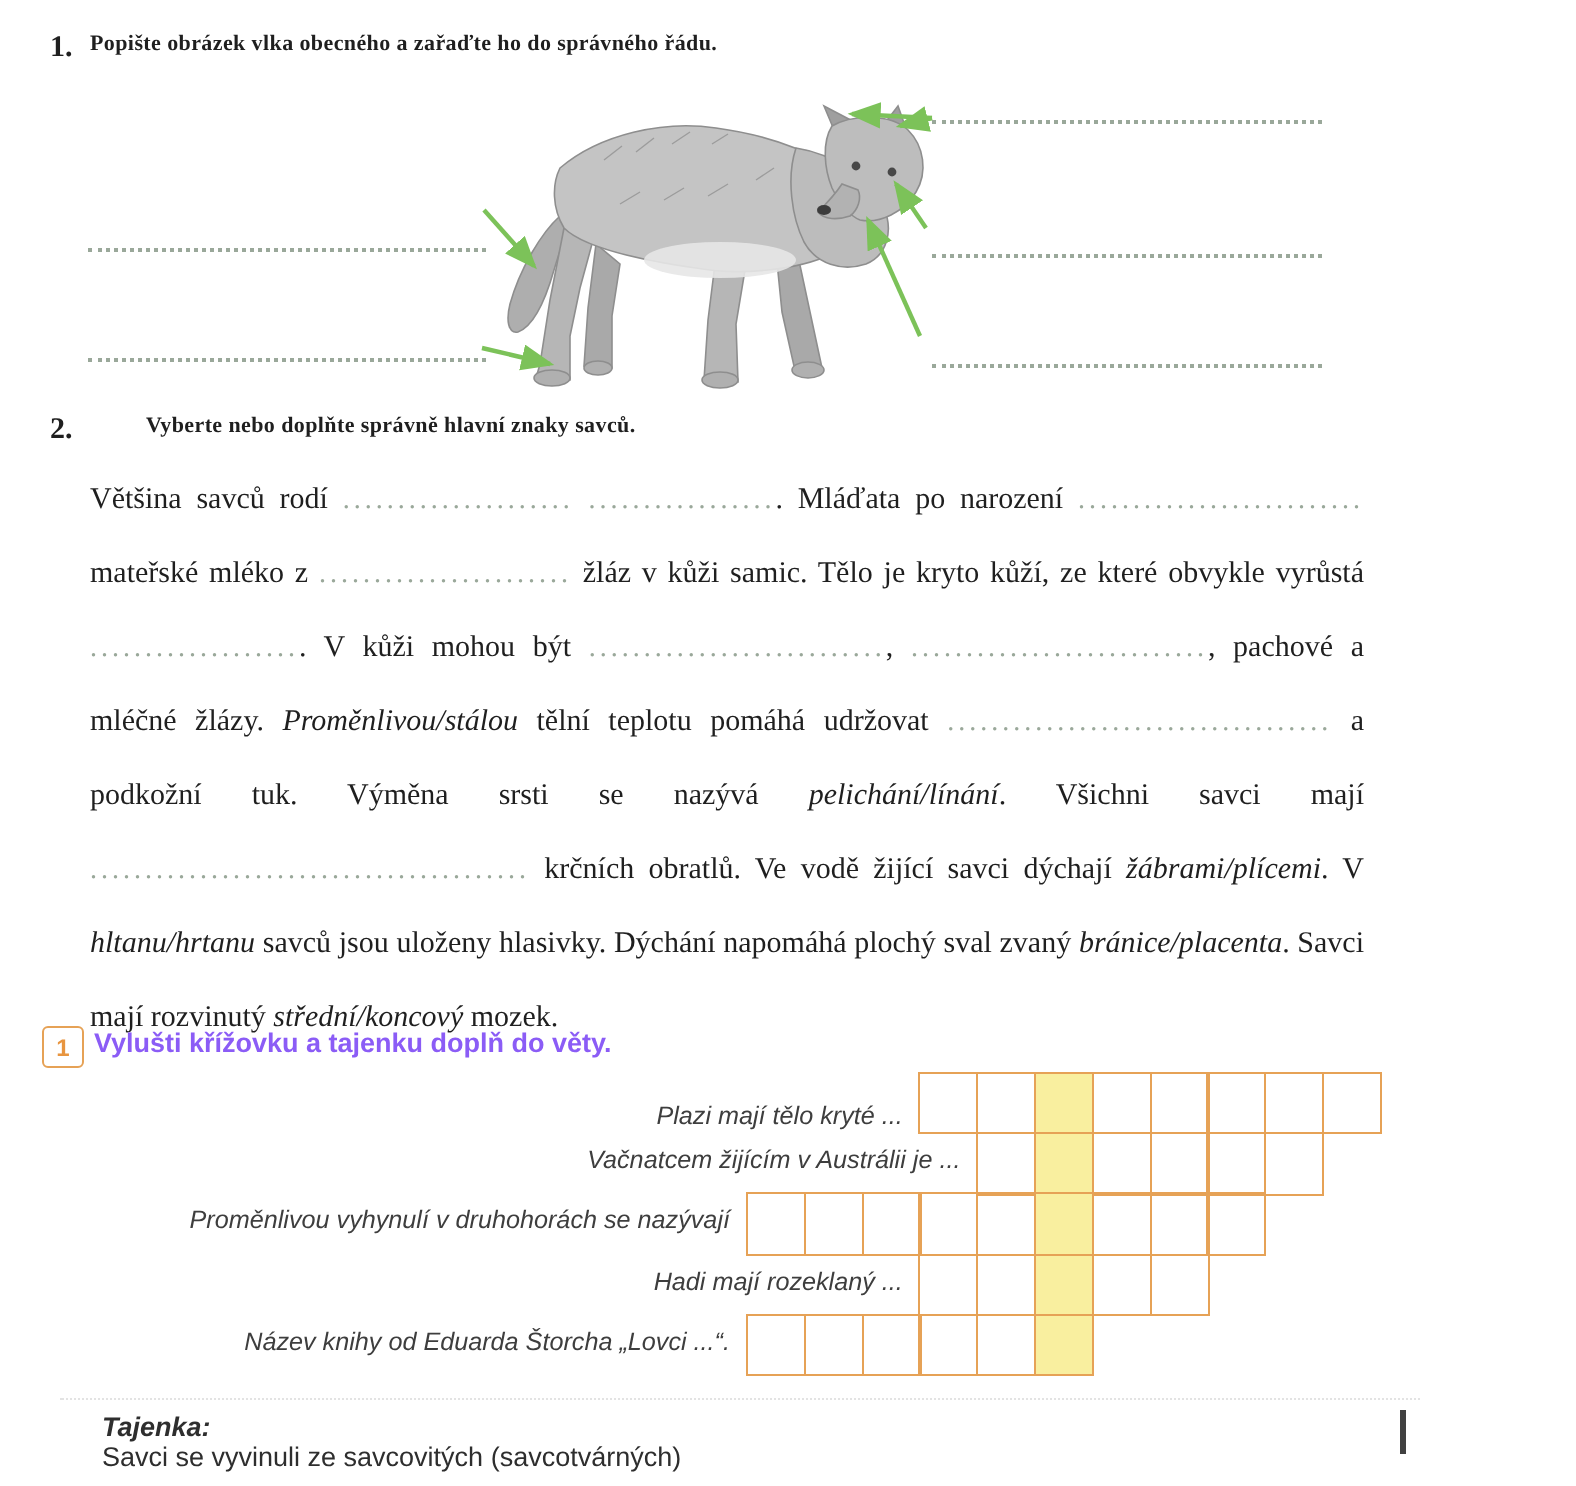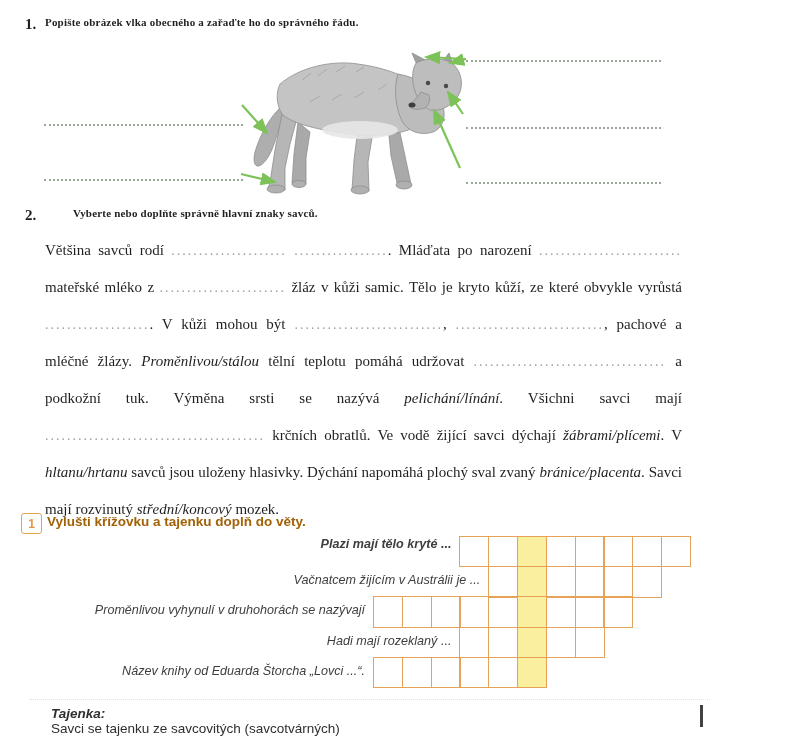--- a/index.html
+++ b/index.html
@@ -28,21 +28,21 @@
   .para .dots{color:var(--dotc);letter-spacing:2px;font-size:14px;}
   
   .badge{
     position:absolute;left:21px;top:513px;width:19px;height:19px;
     border:1.6px solid var(--orange);border-radius:3px;
     color:#e8953f;font-family:"Liberation Sans",sans-serif;font-weight:bold;font-size:12px;
     display:flex;align-items:center;justify-content:center;background:#fff;
   }
   .cw-title{
     position:absolute;left:47px;top:514px;
-    font-family:"Liberation Sans",sans-serif;font-weight:bold;font-size:13.5px;color:#a16207;
+    font-family:"Liberation Sans",sans-serif;font-weight:bold;font-size:13.5px;color:#8b5cf6;
   }
   .clue{
     position:absolute;white-space:nowrap;
     font-family:"Liberation Sans",sans-serif;font-style:italic;font-size:12.6px;color:#3e3e3e;
   }
   .cell{
     position:absolute;box-sizing:border-box;border:1px solid var(--orange);background:transparent;
   }
   .cell.hl{background:var(--yellow);}
   
@@ -122,21 +122,21 @@
   <div class="ans-line" style="left:466px;top:127px;width:195px;"></div>
   <div class="ans-line" style="left:466px;top:182px;width:195px;"></div>
 
   <div class="q-num" style="left:25px;top:207px;">2.</div>
   <div class="q-title" style="left:45px;top:207px;margin-left:28px;">Vyberte nebo doplňte správně hlavní znaky savců.</div>
   <div class="para"><span>Většina savců rodí </span><span class="dots">.....................</span><span> </span><span class="dots">.................</span><span>. Mláďata po narození </span><span class="dots">..........................</span><span> mateřské mléko z </span><span class="dots">.......................</span><span> žláz v kůži samic. Tělo je kryto kůží, ze které obvykle vyrůstá </span><span class="dots">...................</span><span>. V kůži mohou být </span><span class="dots">...........................</span><span>, </span><span class="dots">...........................</span><span>, pachové a mléčné žlázy. </span><span class="it">Proměnlivou/stálou</span><span> tělní teplotu pomáhá udržovat </span><span class="dots">...................................</span><span> a podkožní tuk. Výměna srsti se nazývá </span><span class="it">pelichání/línání</span><span>. Všichni savci mají </span><span class="dots">........................................</span><span> krčních obratlů. Ve vodě žijící savci dýchají </span><span class="it">žábrami/plícemi</span><span>. V </span><span class="it">hltanu/hrtanu</span><span> savců jsou uloženy hlasivky. Dýchání napomáhá plochý sval zvaný </span><span class="it">bránice/placenta</span><span>. Savci mají rozvinutý </span><span class="it">střední/koncový</span><span> mozek.</span></div>
 
   <div class="badge">1</div>
   <div class="cw-title">Vylušti křížovku a tajenku doplň do věty.</div>
   <div>
-      <div class="clue" style="top: 537px; right: 336.6px; font-weight: bold;">Plazi mají tělo kryté ...</div>
+      <div class="clue" style="top: 551px; right: 336.6px;">Plazi mají tělo kryté ...</div>
       <div class="cell" style="left: 459.4px; top: 536px; width: 30px; height: 31.4px;"></div>
       <div class="cell" style="left: 488.2px; top: 536px; width: 30px; height: 31.4px;"></div>
       <div class="cell hl" style="left: 517px; top: 536px; width: 30px; height: 31.4px;"></div>
       <div class="cell" style="left: 545.8px; top: 536px; width: 30px; height: 31.4px;"></div>
       <div class="cell" style="left: 574.6px; top: 536px; width: 30px; height: 31.4px;"></div>
       <div class="cell" style="left: 603.4px; top: 536px; width: 30px; height: 31.4px;"></div>
       <div class="cell" style="left: 632.2px; top: 536px; width: 30px; height: 31.4px;"></div>
       <div class="cell" style="left: 661px; top: 536px; width: 30px; height: 31.4px;"></div>
       <div class="clue" style="top: 573.2px; right: 307.8px;">Vačnatcem žijícím v Austrálii je ...</div>
       <div class="cell" style="left: 488.2px; top: 566.2px; width: 30px; height: 31.4px;"></div>
@@ -166,19 +166,19 @@
       <div class="cell" style="left: 401.8px; top: 656.8px; width: 30px; height: 31.4px;"></div>
       <div class="cell" style="left: 430.6px; top: 656.8px; width: 30px; height: 31.4px;"></div>
       <div class="cell" style="left: 459.4px; top: 656.8px; width: 30px; height: 31.4px;"></div>
       <div class="cell" style="left: 488.2px; top: 656.8px; width: 30px; height: 31.4px;"></div>
       <div class="cell hl" style="left: 517px; top: 656.8px; width: 30px; height: 31.4px;"></div>
     </div>
 
   <div class="sep"></div>
   <div class="tajenka">
     <span class="tj-label">Tajenka:</span>
-    <span>Savci se tajenku ze savcovitých (savcotvárných)</span>
+    <span>Savci se vyvinuli ze savcovitých (savcotvárných)</span>
     <span class="tj-dots">.......................................................................................</span>
     <span class="tj-dot">·</span>
   </div>
   <div class="edge-mark"></div>
 
 </div>
 
 </body></html>

